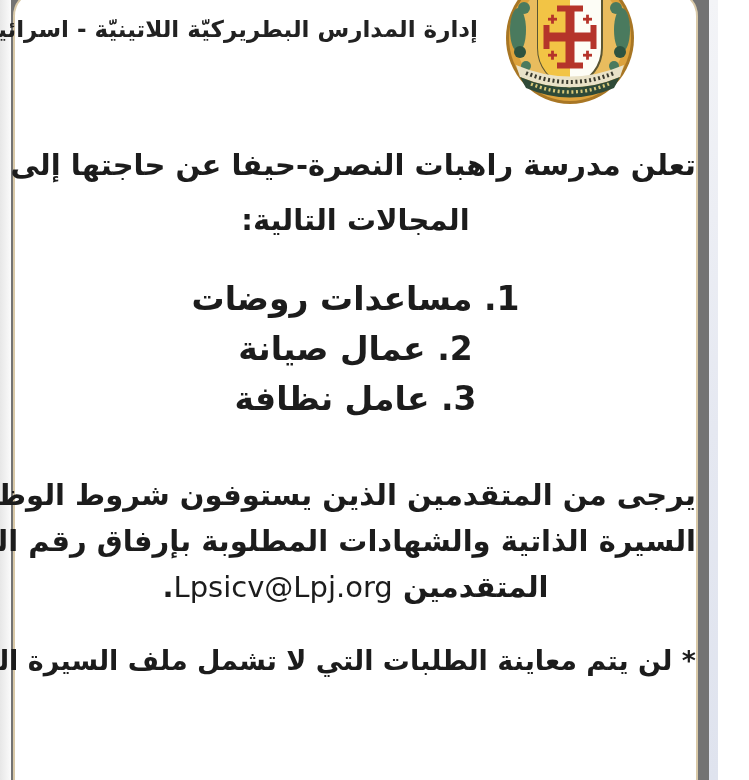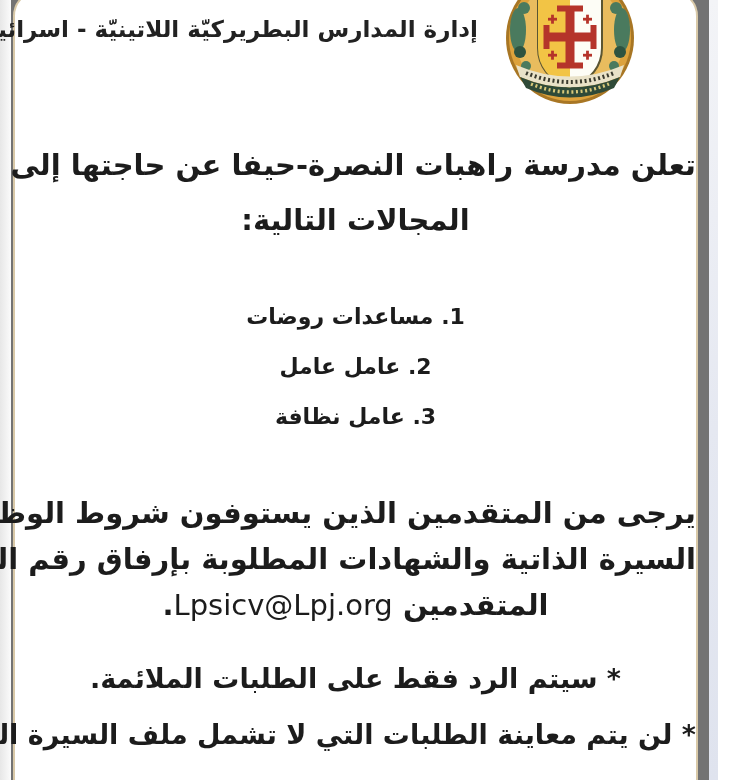--- a/index.html
+++ b/index.html
@@ -53,21 +53,21 @@
     position: absolute;
     top: -28px; right: 60px;
     width: 132px; height: 140px;
   }
   .intro {
     margin-top: 138px;
     font-size: 29px; font-weight: bold;
     line-height: 55px;
   }
   .line { white-space: nowrap; }
-  .jobs { margin-top: 44px; font-size: 22px; font-weight: bold; line-height: 50px; }
+  .jobs { margin-top: 26px; font-size: 33px; font-weight: bold; line-height: 50px; }
   .job-item { white-space: nowrap; }
   .contact { margin-top: 48px; font-size: 29px; font-weight: bold; line-height: 46px; }
   .email { font-weight: normal; }
   .notes { margin-top: 30px; font-size: 27px; font-weight: bold; }
   .note-line { line-height: 42px; white-space: nowrap; }
   .note-line + .note-line { margin-top: 14px; }
 </style>
 </head>
 <body>
 
@@ -144,36 +144,35 @@
       <div class="line">المجالات التالية:</div>
     </div>
 
     <div class="jobs">
       <div class="job-item">
         <span>1.</span>
         <span>مساعدات روضات</span>
       </div>
       <div class="job-item">
         <span>2.</span>
-        <span>عامل عامل</span>
+        <span>عمال صيانة</span>
       </div>
       <div class="job-item">
         <span>3.</span>
         <span>عامل نظافة</span>
       </div>
     </div>
 
     <div class="contact">
       <div class="line">يرجى من المتقدمين الذين يستوفون شروط الوظيفة إرسال</div>
       <div class="line">السيرة الذاتية والشهادات المطلوبة بإرفاق رقم الوظيفة إلى البريد</div>
       <div class="line">
         <span>المتقدمين</span>
         <span class="email">Lpsicv@Lpj.org</span><span>.</span>
       </div>
     </div>
 
     <div class="notes">
-      <div class="note-line">* سيتم الرد فقط على الطلبات الملائمة.</div>
       <div class="note-line">* لن يتم معاينة الطلبات التي لا تشمل ملف السيرة الذاتية.</div>
     </div>
 
   </div>
 </div>
 
 </body></html>

